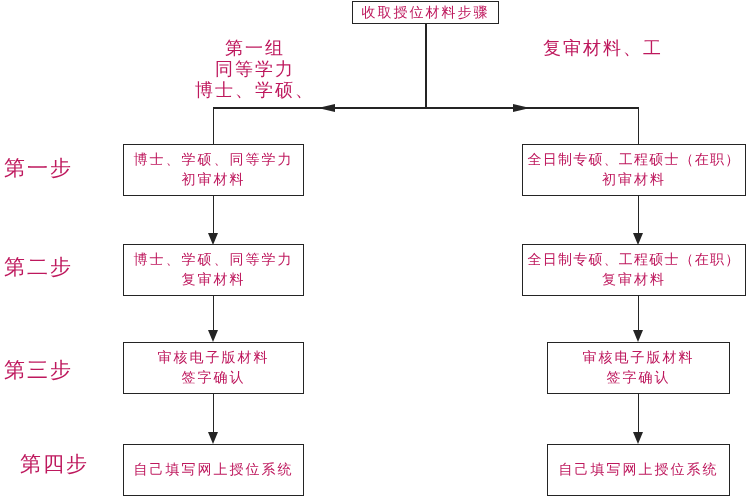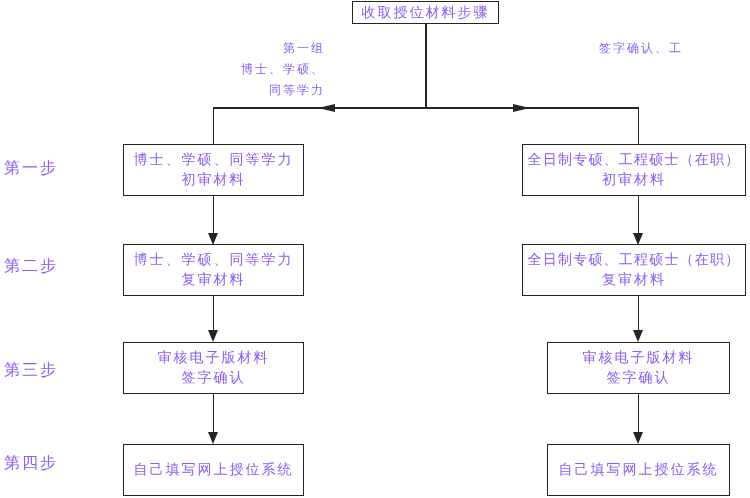--- a/index.html
+++ b/index.html
@@ -1,18 +1,18 @@
 <!DOCTYPE html>
 <html><head>
 <meta charset="utf-8">
 <style>
   html,body{margin:0;padding:0;background:#ffffff;}
   .canvas{
     position:relative;width:750px;height:498px;background:#ffffff;overflow:hidden;
-    font-family:"Liberation Serif","DejaVu Serif",serif;color:#8b5cf6;
+    font-family:"Liberation Serif","DejaVu Serif",serif;color:#be185d;
   }
   .box{
     position:absolute;border:1.5px solid #242424;background:#ffffff;
     display:flex;flex-direction:column;justify-content:center;align-items:center;
     text-align:center;font-size:14px;line-height:20px;letter-spacing:2px;
     box-sizing:border-box;
   }
   .box .line{white-space:nowrap;}
   .box .line:empty{display:none;}
   .tight .line1{letter-spacing:1.2px;}
@@ -27,24 +27,24 @@
     position:absolute;width:0;height:0;
     border-top:4px solid transparent;border-bottom:4px solid transparent;
     border-right:17px solid #242424;
   }
   .arr-right{
     position:absolute;width:0;height:0;
     border-top:4px solid transparent;border-bottom:4px solid transparent;
     border-left:17px solid #242424;
   }
   .group-label{
-    position:absolute;text-align:right;font-size:12px;line-height:21px;letter-spacing:2px;
+    position:absolute;text-align:center;font-size:18px;line-height:21px;letter-spacing:2px;
   }
   .step-label{
-    position:absolute;font-size:16px;letter-spacing:2px;line-height:18px;
+    position:absolute;font-size:21px;letter-spacing:2px;line-height:18px;
   }
 </style>
 </head>
 <body>
 
 <div class="canvas">
 
   <div class="box" style="left:352px;top:1px;width:147px;height:23px;">
     <div class="line">收取授位材料步骤</div>
   </div>
@@ -53,31 +53,31 @@
 
   <div class="hline" style="left:212.5px;top:107px;width:426px;"></div>
   <div class="arr-left" style="left:318px;top:104px;"></div>
   <div class="arr-right" style="left:513px;top:104px;"></div>
 
   <div class="vline" style="left:212.5px;top:107px;height:37px;"></div>
   <div class="vline" style="left:637.5px;top:107px;height:37px;"></div>
 
   <div class="group-label" style="left:185px;top:38px;width:140px;">
     <div>第一组</div>
+    <div>同等学力</div>
     <div>博士、学硕、</div>
-    <div>同等学力</div>
   </div>
   <div class="group-label" style="left:523px;top:38px;width:160px;">
-    <div>签字确认、工</div>
+    <div>复审材料、工</div>
   </div>
 
   <div class="step-label" style="left:4px;top:159px;">第一步</div>
-  <div class="step-label" style="left:4px;top:258px;font-family:Liberation Mono, monospace;">第二步</div>
+  <div class="step-label" style="left:4px;top:258px;">第二步</div>
   <div class="step-label" style="left:4px;top:361px;text-align:right;">第三步</div>
-  <div class="step-label" style="left:4px;top:455px;font-family:Liberation Mono, monospace;">第四步</div>
+  <div class="step-label" style="left:20px;top:455px;">第四步</div>
 
   <div class="box" style="left:123px;top:144px;width:181px;height:52px;">
     <div class="line line1">博士、学硕、同等学力</div>
     <div class="line">初审材料</div>
   </div>
   <div class="box" style="left:123px;top:244px;width:181px;height:52px;">
     <div class="line line1">博士、学硕、同等学力</div>
     <div class="line">复审材料</div>
   </div>
   <div class="box" style="left:123px;top:342px;width:181px;height:52px;">

